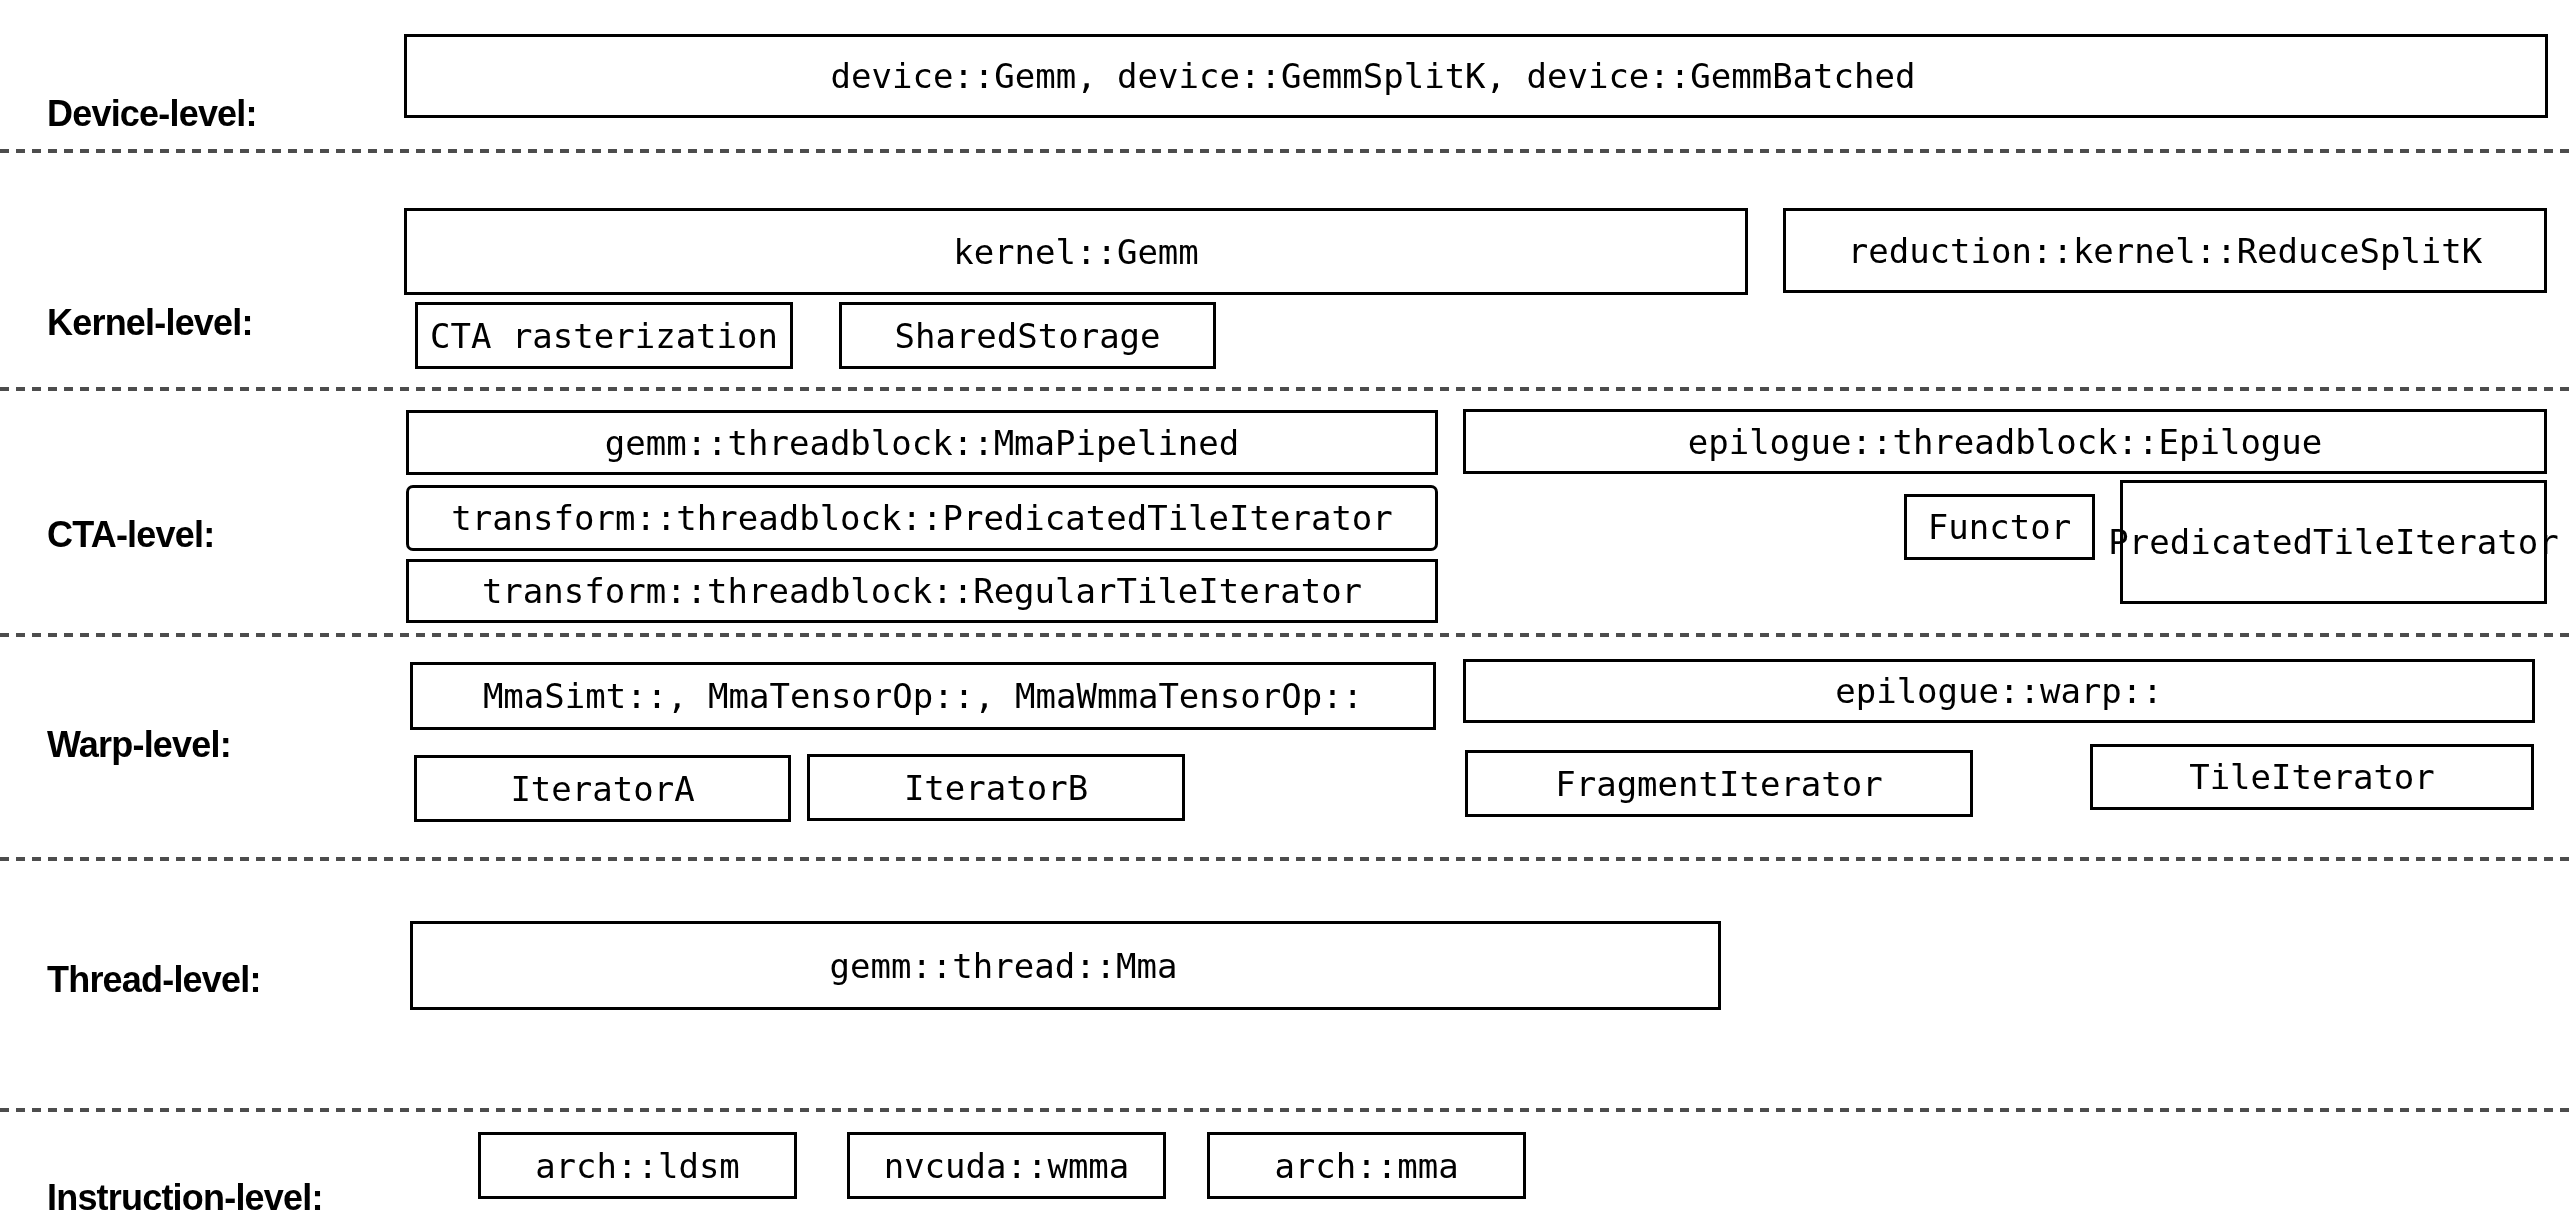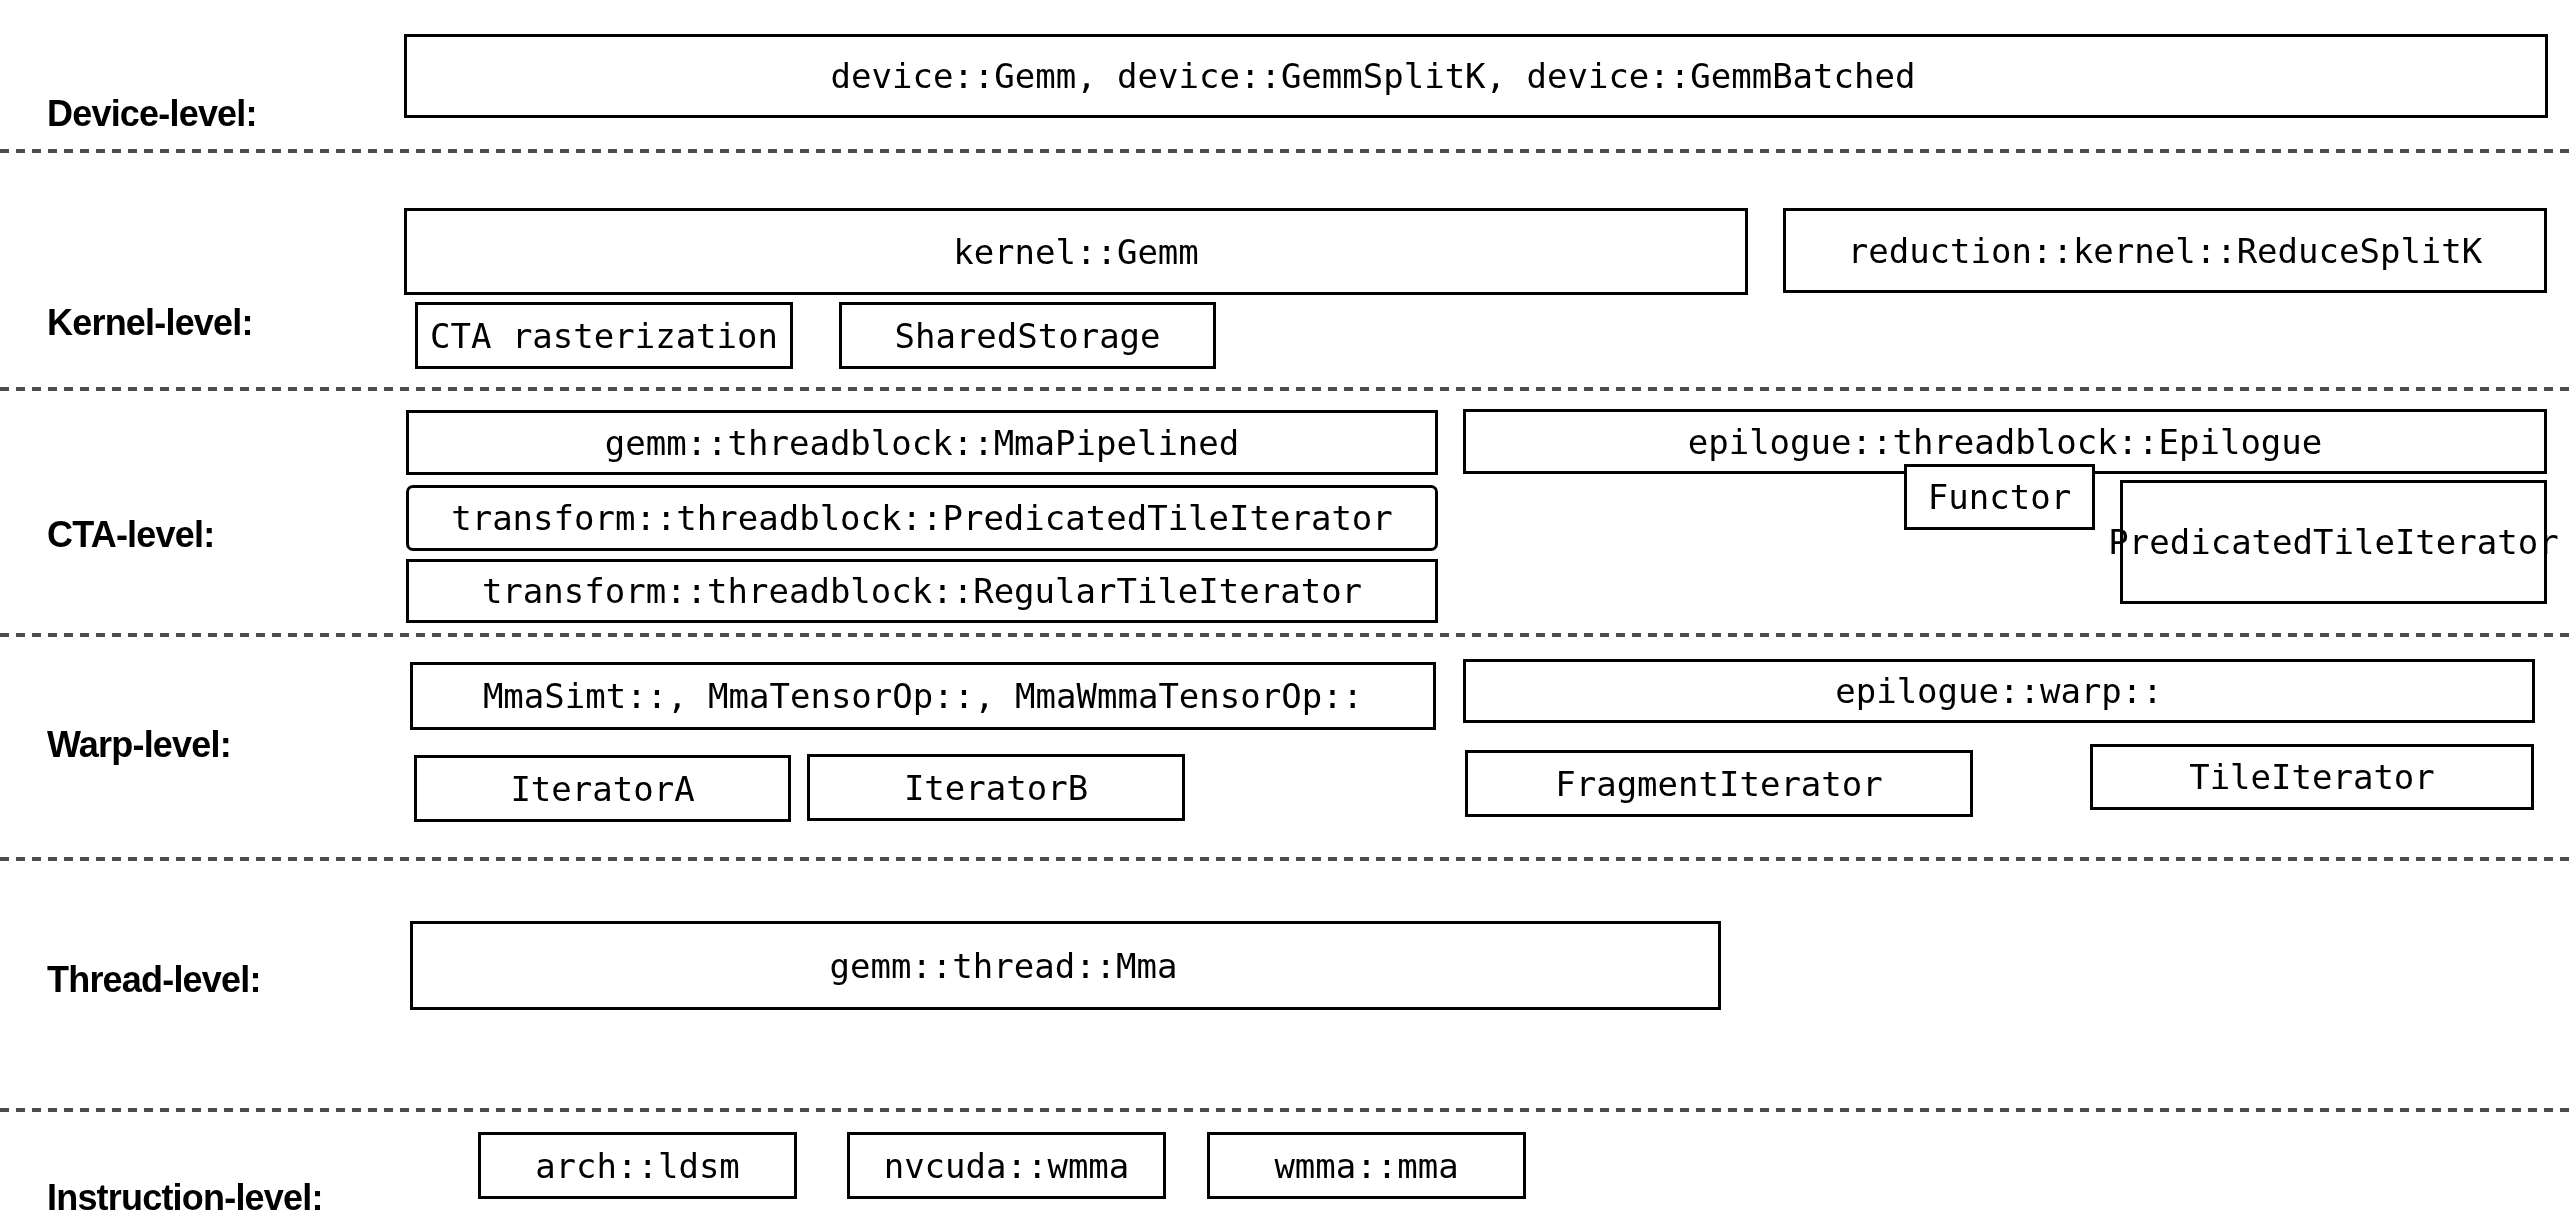--- a/index.html
+++ b/index.html
@@ -85,21 +85,21 @@
   <div class="row-label" style="top:475px;">CTA-level:</div>
   <div class="box" style="left:406px; top:410px; width:1032px; height:65px;">
     <span class="t">gemm::threadblock::MmaPipelined</span>
   </div>
   <div class="box" style="left:1463px; top:409px; width:1084px; height:65px;">
     <span class="t">epilogue::threadblock::Epilogue</span>
   </div>
   <div class="box" style="left:406px; top:485px; width:1032px; height:66px;border-radius:7px;">
     <span class="t">transform::threadblock::PredicatedTileIterator</span>
   </div>
-  <div class="box" style="left:1904px; top:464px; width:191px; height:66px;">
+  <div class="box" style="left:1904px; top:494px; width:191px; height:66px;">
     <span class="t">Functor</span>
   </div>
   <div class="box" style="left:2120px; top:480px; width:427px; height:124px;">
     <span class="t">PredicatedTileIterator</span>
   </div>
   <div class="box" style="left:406px; top:559px; width:1032px; height:64px;">
     <span class="t">transform::threadblock::RegularTileIterator</span>
   </div>
 
   <div class="sep" style="top:633px;"></div>
@@ -134,17 +134,17 @@
   <div class="sep" style="top:1108px;"></div>
 
   <div class="row-label" style="top:1138px;">Instruction-level:</div>
   <div class="box" style="left:478px; top:1132px; width:319px; height:67px;">
     <span class="t">arch::ldsm</span>
   </div>
   <div class="box" style="left:847px; top:1132px; width:319px; height:67px;">
     <span class="t">nvcuda::wmma</span>
   </div>
   <div class="box" style="left:1207px; top:1132px; width:319px; height:67px;">
-    <span class="t">wmma::mma</span>
+    <span class="t">arch::mma</span>
   </div>
 
 </div>
 
 
 </body></html>

